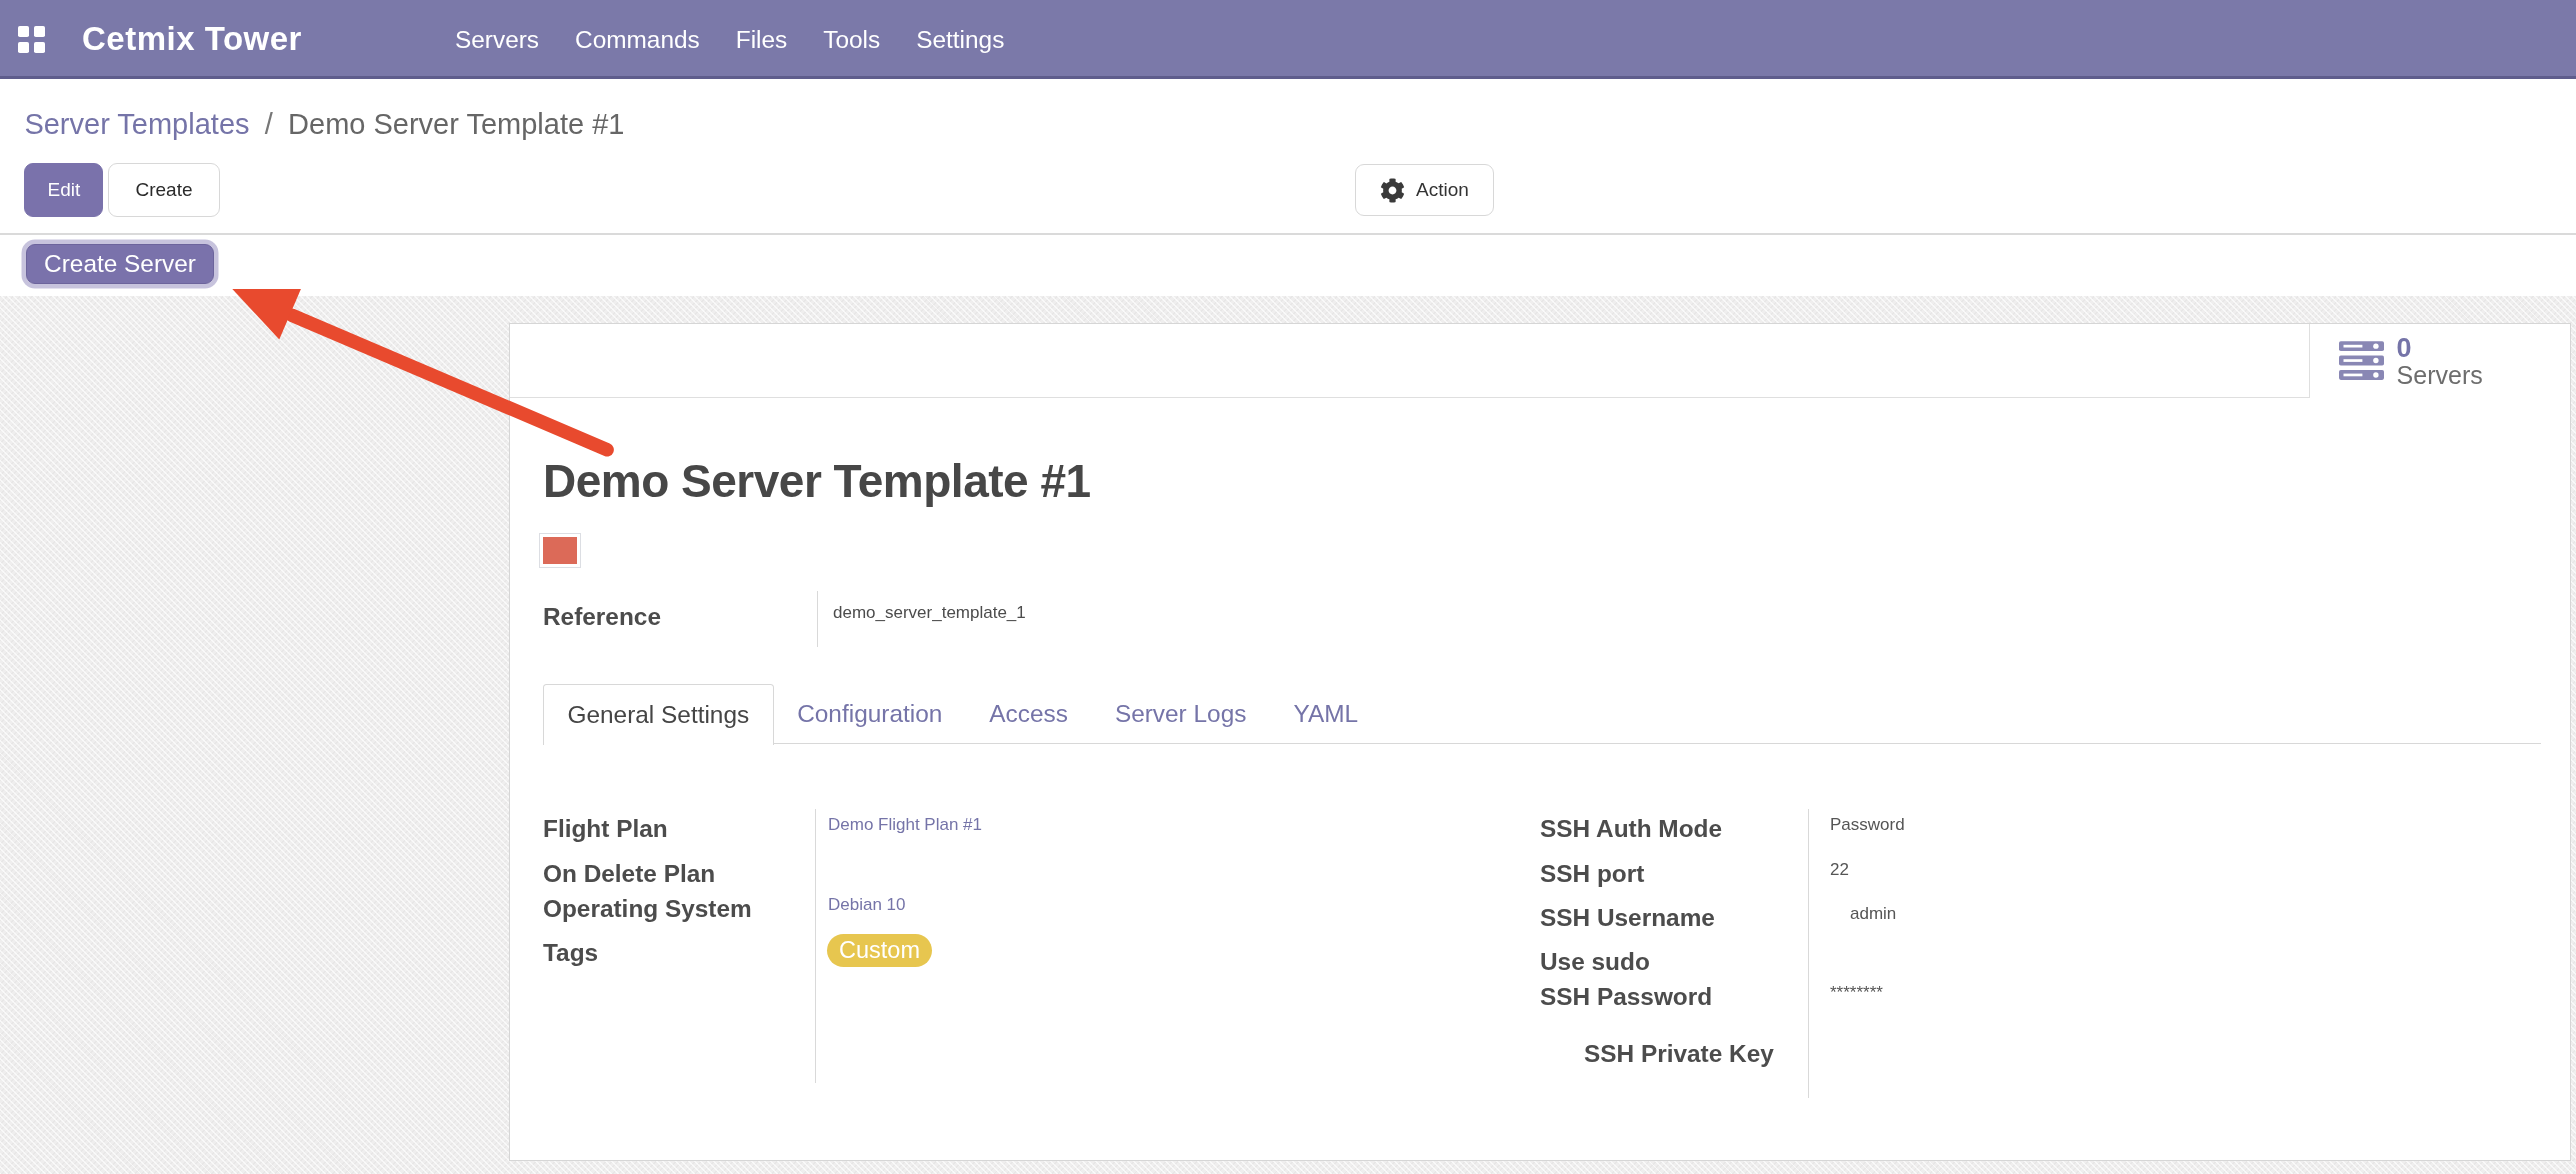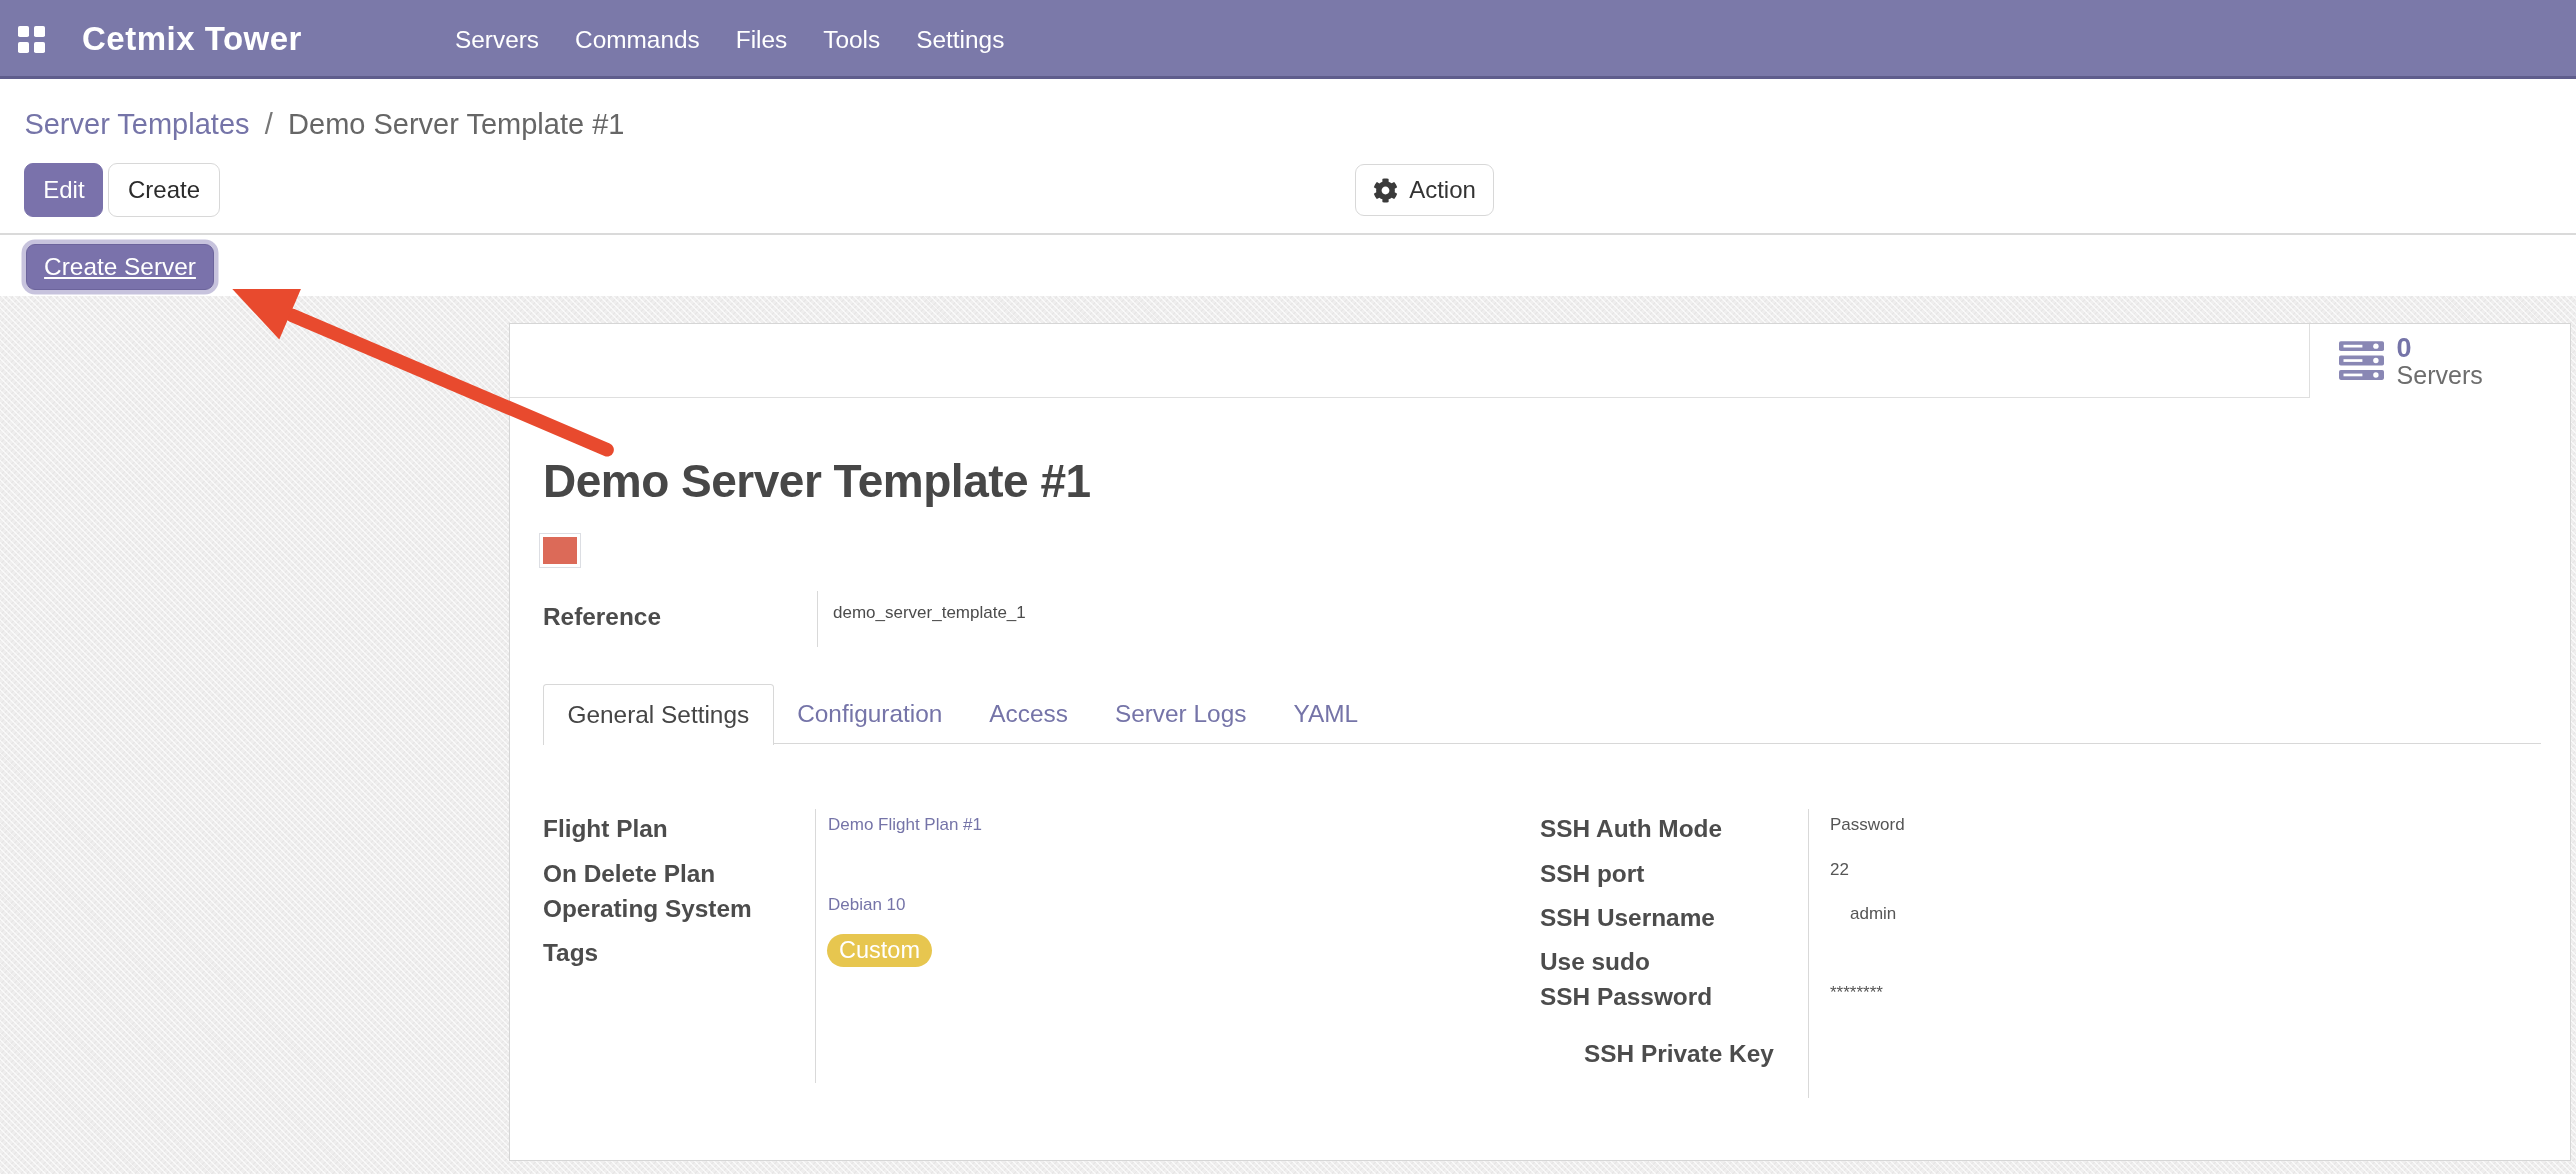--- a/index.html
+++ b/index.html
@@ -33,39 +33,39 @@
 
   
   .control-panel { position:absolute; left:0; top:83px; width:2576px; height:150px; background:#ffffff; }
   .breadcrumb { position:absolute; left:24.4px; top:25px; font-size:29px; }
   .breadcrumb .bc-link { color:#7574a8; cursor:pointer; text-decoration:none; }
   .breadcrumb .bc-sep { color:#777777; padding:0 7.2px; }
   .breadcrumb .bc-current { color:#666666; }
 
   .btn {
     display:inline-flex; align-items:center; justify-content:center;
-    font-size:24px; border-radius:9px; cursor:pointer; border:1.8px solid transparent;
+    font-size:19px; border-radius:9px; cursor:pointer; border:1.8px solid transparent;
   }
   .btn-primary { background:#7a72ab; border-color:#7a72ab; color:#ffffff; }
   .btn-default { background:#ffffff; border-color:#d8d8d8; color:#2b2b2b; }
   #edit-btn   { position:absolute; left:24.4px;  top:80px; width:79px;  height:54px; }
   #create-btn { position:absolute; left:108px; top:80px; width:112px; height:54px; }
   #action-btn { position:absolute; left:1355px; top:81px; width:139px; height:52px; gap:11px; color:#333; }
   #action-btn svg { width:25px; height:25px; fill:#3a3a3a; }
 
   .panel-divider { position:absolute; left:0; top:233px; width:2576px; height:1.8px; background:#dadada; }
 
   
   .status-row { position:absolute; left:0; top:235px; width:2576px; height:61px; background:#ffffff; }
   #create-server-btn {
-    position:absolute; left:26px; top:9px; width:188px; height:46px;
+    position:absolute; left:26px; top:9px; width:188px; height:40px;
     background:#7a72ab; color:#ffffff; font-size:24.4px; border-radius:9px;
     border:0.9px solid #6c649c;
     display:flex; align-items:center; justify-content:center;
-    box-shadow:0 0 0 4.5px #c7c3dd; cursor:pointer;text-decoration:underline;
+    box-shadow:0 0 0 4.5px #c7c3dd; cursor:pointer;
   }
 
   
   .content {
     position:absolute; left:0; top:296px; width:2576px; height:878px;
     background-color:#efeeee;
     background-image:
       repeating-linear-gradient(45deg,  rgba(255,255,255,.65) 0 1.4px, transparent 1.4px 4.5px),
       repeating-linear-gradient(135deg, rgba(0,0,0,.03)       0 1.4px, transparent 1.4px 4.5px);
   }

